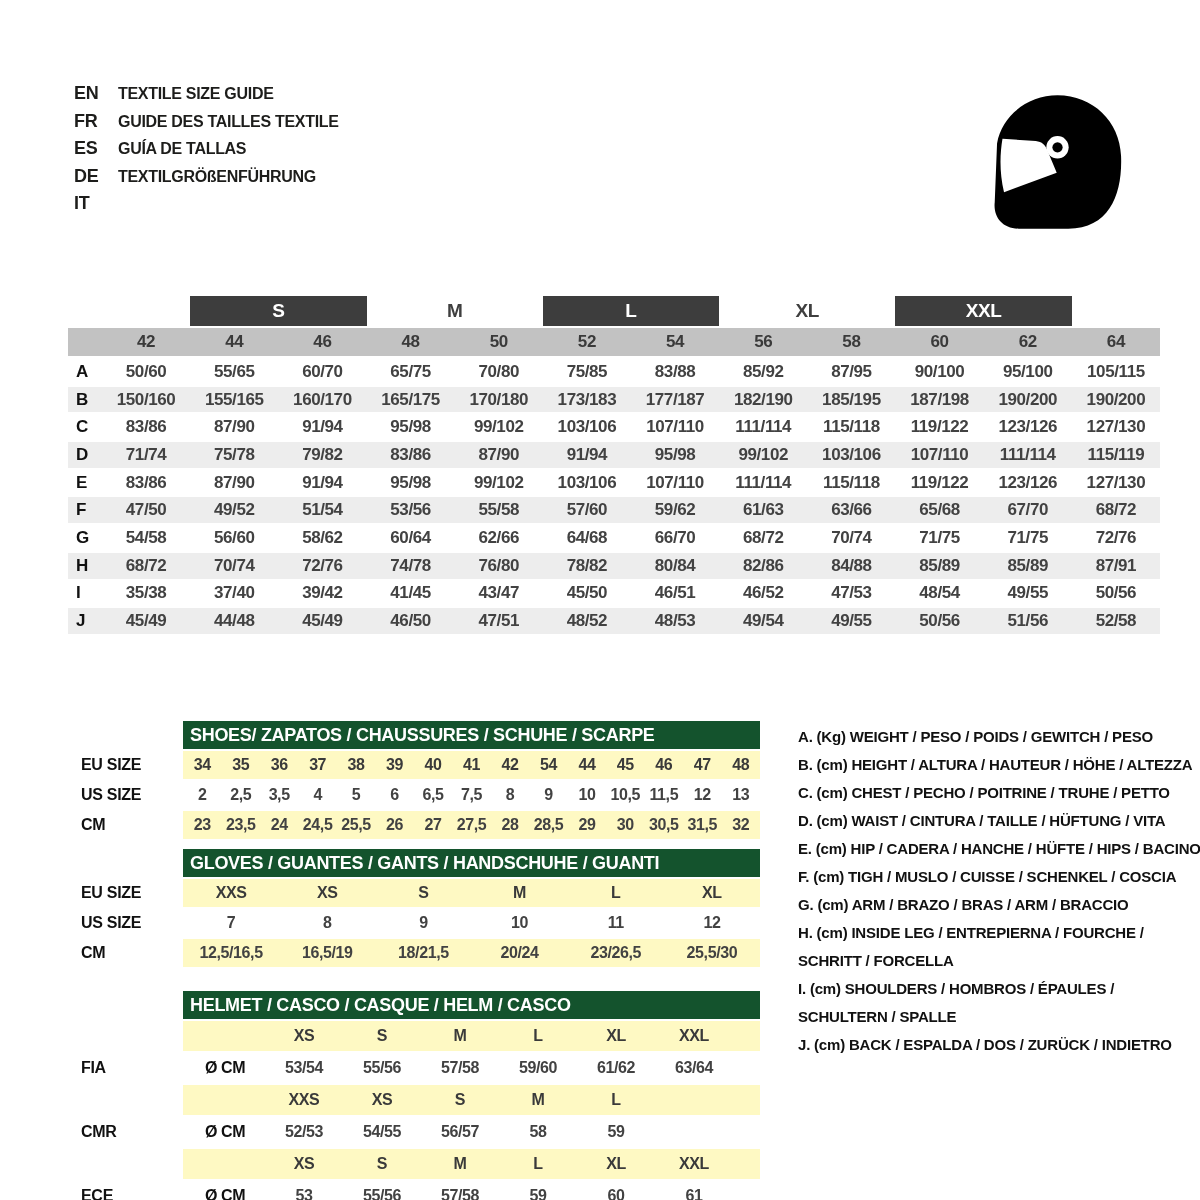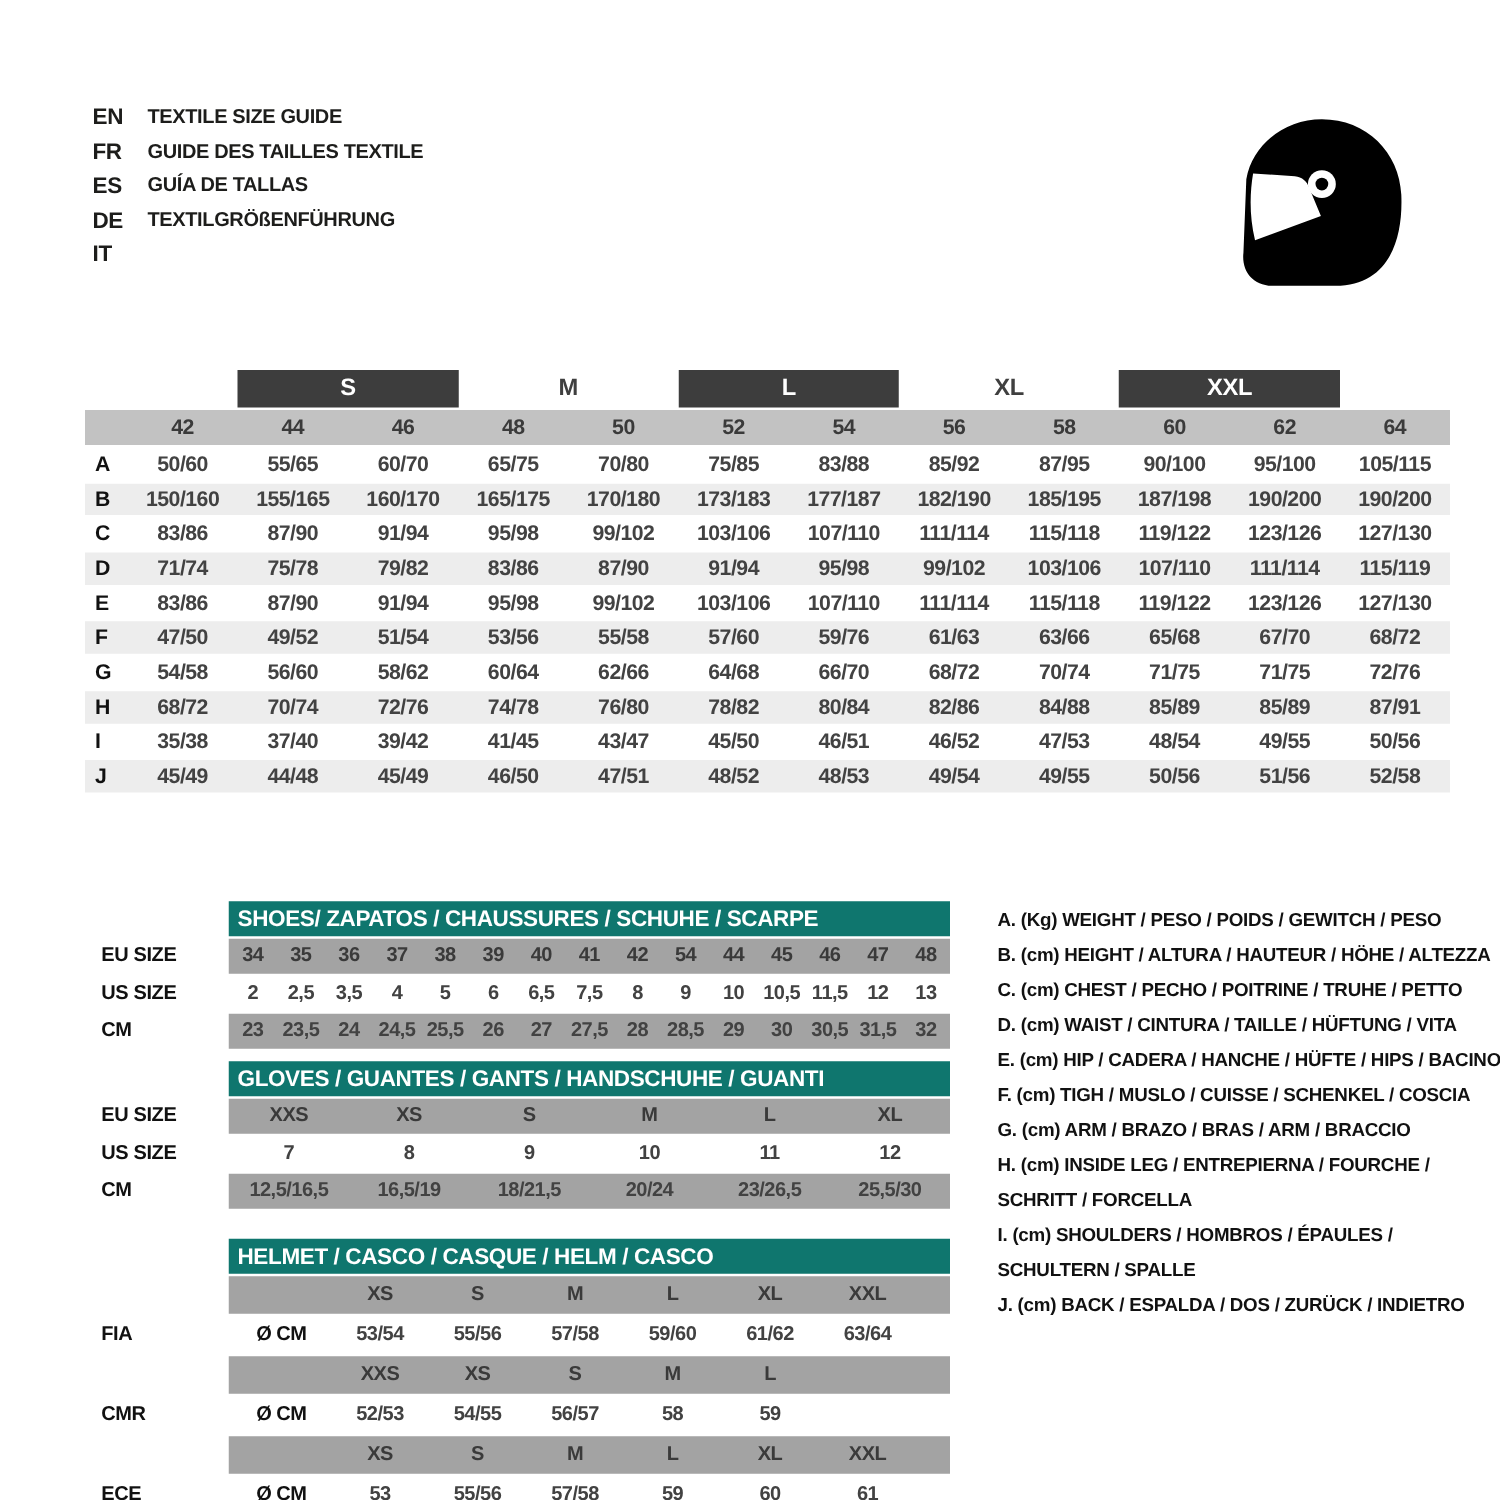--- a/index.html
+++ b/index.html
@@ -35,26 +35,26 @@
   .letter-cell{justify-content:flex-start;padding-left:8px;color:#111111;}
   .trow{height:25.7px;margin-bottom:2px;}
   .trow.stripe{background:#ededed;}
 
   
   .section{display:grid;grid-template-columns:118px 577px;row-gap:2px;width:695px;}
   .shoes-section{left:65px;top:677px;}
   .gloves-section{left:65px;top:805px;}
   .helmet-section{left:65px;top:947px;}
   .side-spacer{}
-  .bar{background:#0f766e;color:#ffffff;font-weight:bold;font-size:18px;
+  .bar{background:#14532d;color:#ffffff;font-weight:bold;font-size:18px;
        letter-spacing:-0.3px;display:flex;align-items:center;padding-left:7px;height:28px;}
   .side-label{font-weight:bold;font-size:16px;color:#111111;display:flex;
               align-items:center;padding-left:16px;letter-spacing:-0.3px;}
   .vals{display:grid;height:28px;}
-  .vals.stripe{background:#a3a3a3;}
+  .vals.stripe{background:#fef9c3;}
   .shoes-vals{grid-template-columns:repeat(15,1fr);}
   .gloves-vals{grid-template-columns:repeat(6,1fr);}
   .helmet-vals{grid-template-columns:82px repeat(6,78px) 1fr;height:30px;}
   .vcell{display:flex;align-items:center;justify-content:center;
          font-weight:bold;font-size:16px;color:#424242;letter-spacing:-0.4px;}
   .vcell.hdr{color:#3a3a3a;}
   .unit-cell{color:#111111;justify-content:flex-start;padding-left:22px;}
   .helmet-section .vals{height:30px;}
 
   
@@ -199,21 +199,21 @@
         <div class="cell">127/130</div>
       </div>
       <div class="grid-row trow stripe">
         <div class="cell letter-cell">F</div>
         <div class="cell">47/50</div>
         <div class="cell">49/52</div>
         <div class="cell">51/54</div>
         <div class="cell">53/56</div>
         <div class="cell">55/58</div>
         <div class="cell">57/60</div>
-        <div class="cell">59/76</div>
+        <div class="cell">59/62</div>
         <div class="cell">61/63</div>
         <div class="cell">63/66</div>
         <div class="cell">65/68</div>
         <div class="cell">67/70</div>
         <div class="cell">68/72</div>
       </div>
       <div class="grid-row trow">
         <div class="cell letter-cell">G</div>
         <div class="cell">54/58</div>
         <div class="cell">56/60</div>

